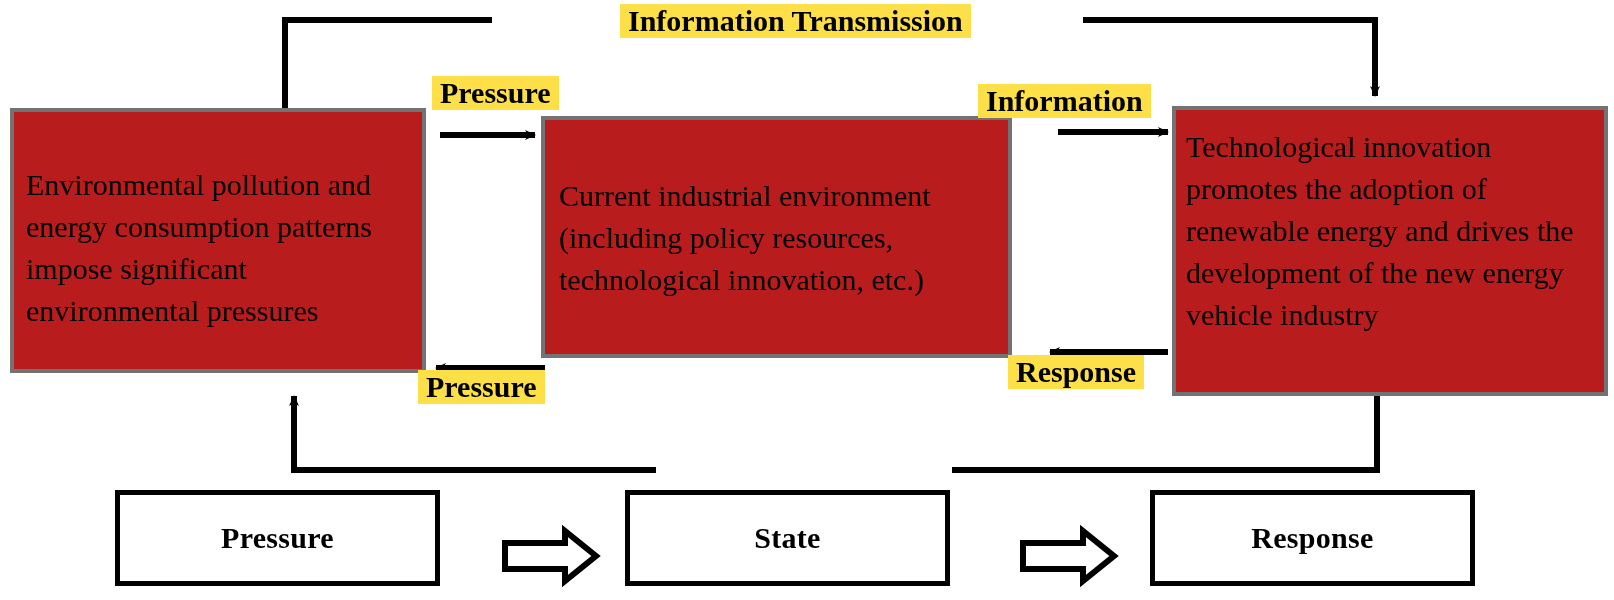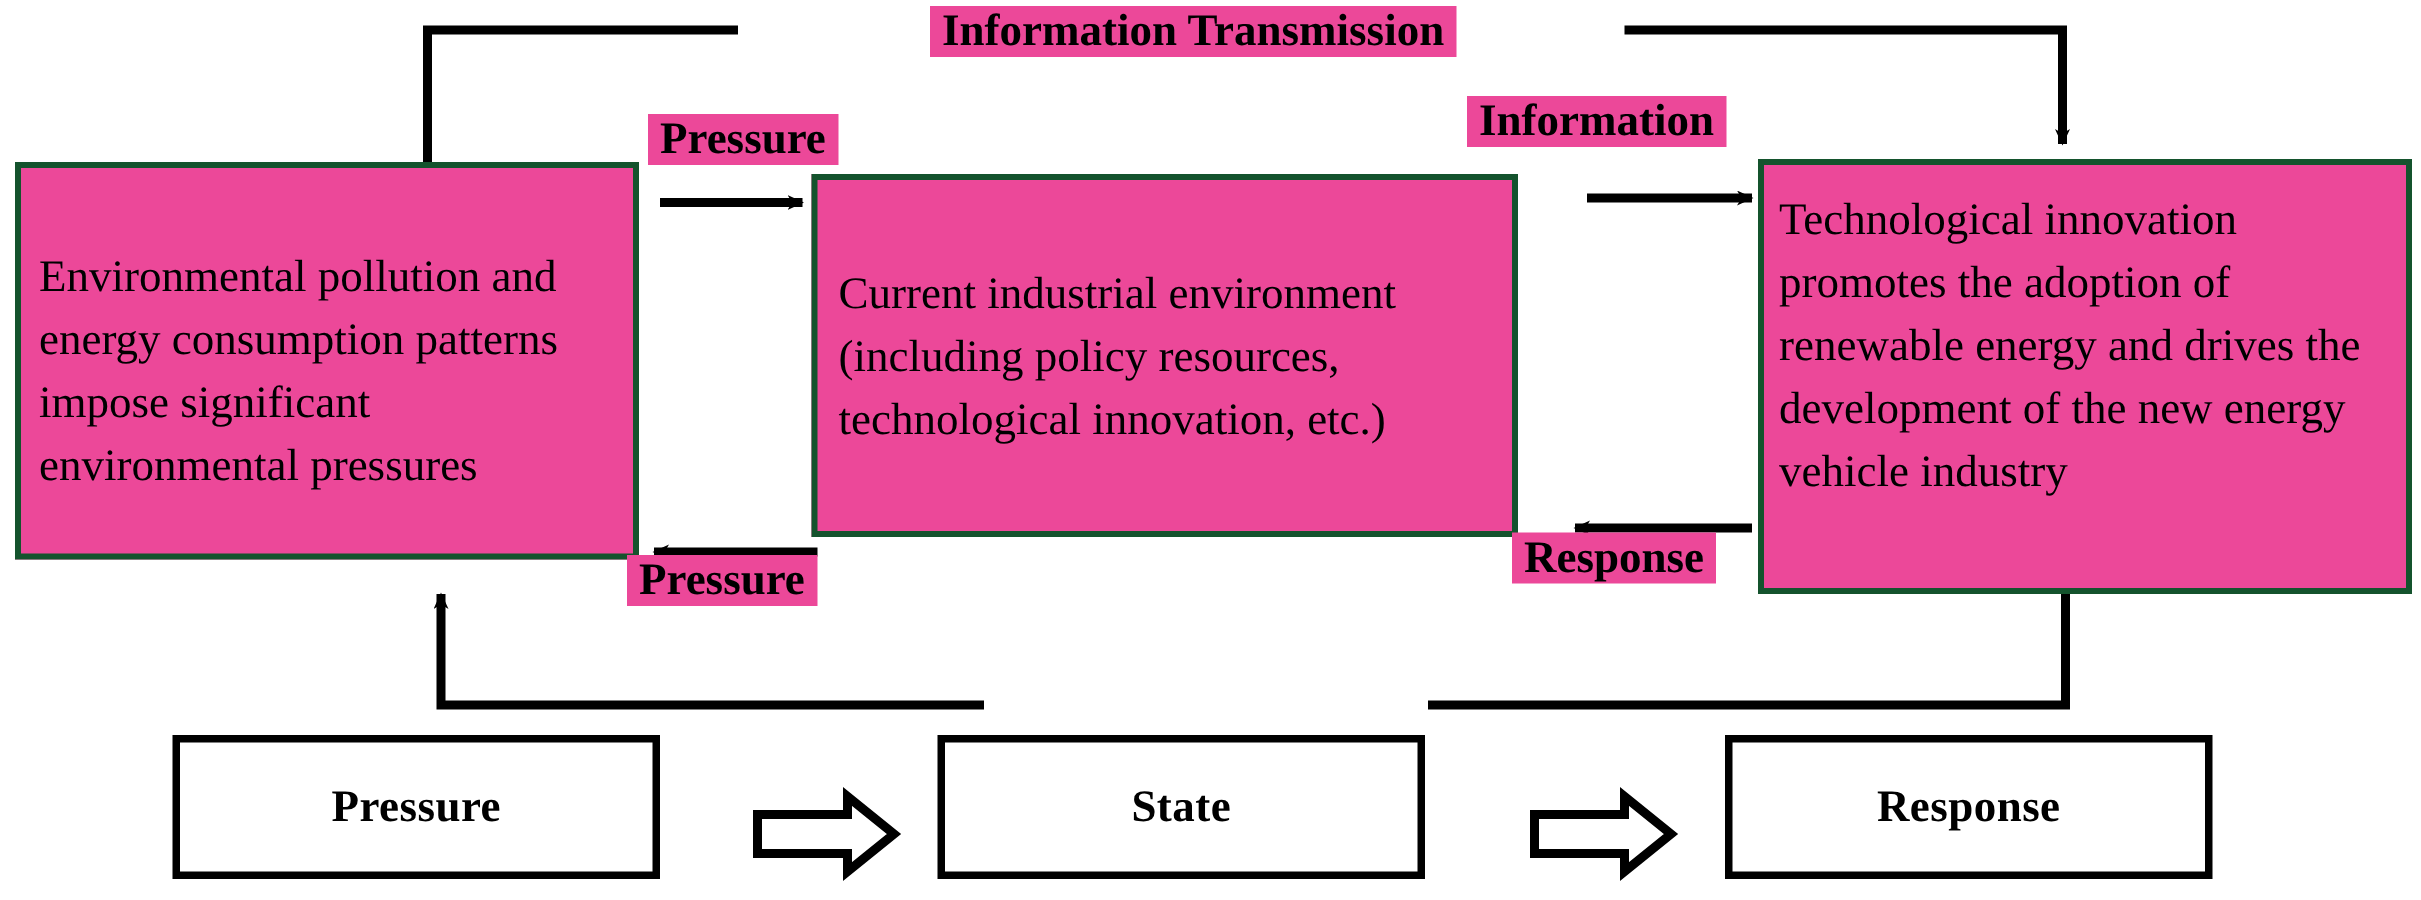--- a/index.html
+++ b/index.html
@@ -11,22 +11,22 @@
     position: relative;
     width: 1614px;
     height: 600px;
     background: #ffffff;
     overflow: hidden;
     font-family: "Liberation Serif", "DejaVu Serif", serif;
   }
   .box {
     position: absolute;
     box-sizing: border-box;
-    border: 4px solid #14532d;
-    background: #ec4899;
+    border: 4px solid #737373;
+    background: #b91c1c;
   }
   .box-text {
     font-family: "Liberation Serif", "DejaVu Serif", serif;
     font-size: 30px;
     line-height: 42px;
     color: #000000;
     white-space: pre-line;
   }
   #box-pressure-source {
     left: 10px;
@@ -84,28 +84,28 @@
   #legend-state    { left: 625px; top: 490px; width: 325px; height: 96px; }
   #legend-responsebox { left: 1150px; top: 490px; width: 325px; height: 96px; }
 
   .edge-label {
     position: absolute;
     font-family: "Liberation Serif", "DejaVu Serif", serif;
     font-weight: bold;
     font-size: 30px;
     color: #000000;
     white-space: nowrap;
-    background: #ec4899;
+    background: #fde047;
     padding: 0 8px;
     line-height: 34px;
     text-align: center;
   }
   #label-info-transmission { left: 620px;  top: 4px;   }
   #label-pressure-edge     { left: 432px;  top: 76px;  }
-  #label-information-edge  { left: 978px;  top: 64px;  }
+  #label-information-edge  { left: 978px;  top: 84px;  }
   #label-resource-edge     { left: 418px;  top: 370px; }
   #label-response-edge     { left: 1008px; top: 355px; }
   #label-market-response   { left: 660px;  top: 444px; }
 
   svg.wires {
     position: absolute;
     left: 0;
     top: 0;
     width: 1614px;
     height: 600px;

